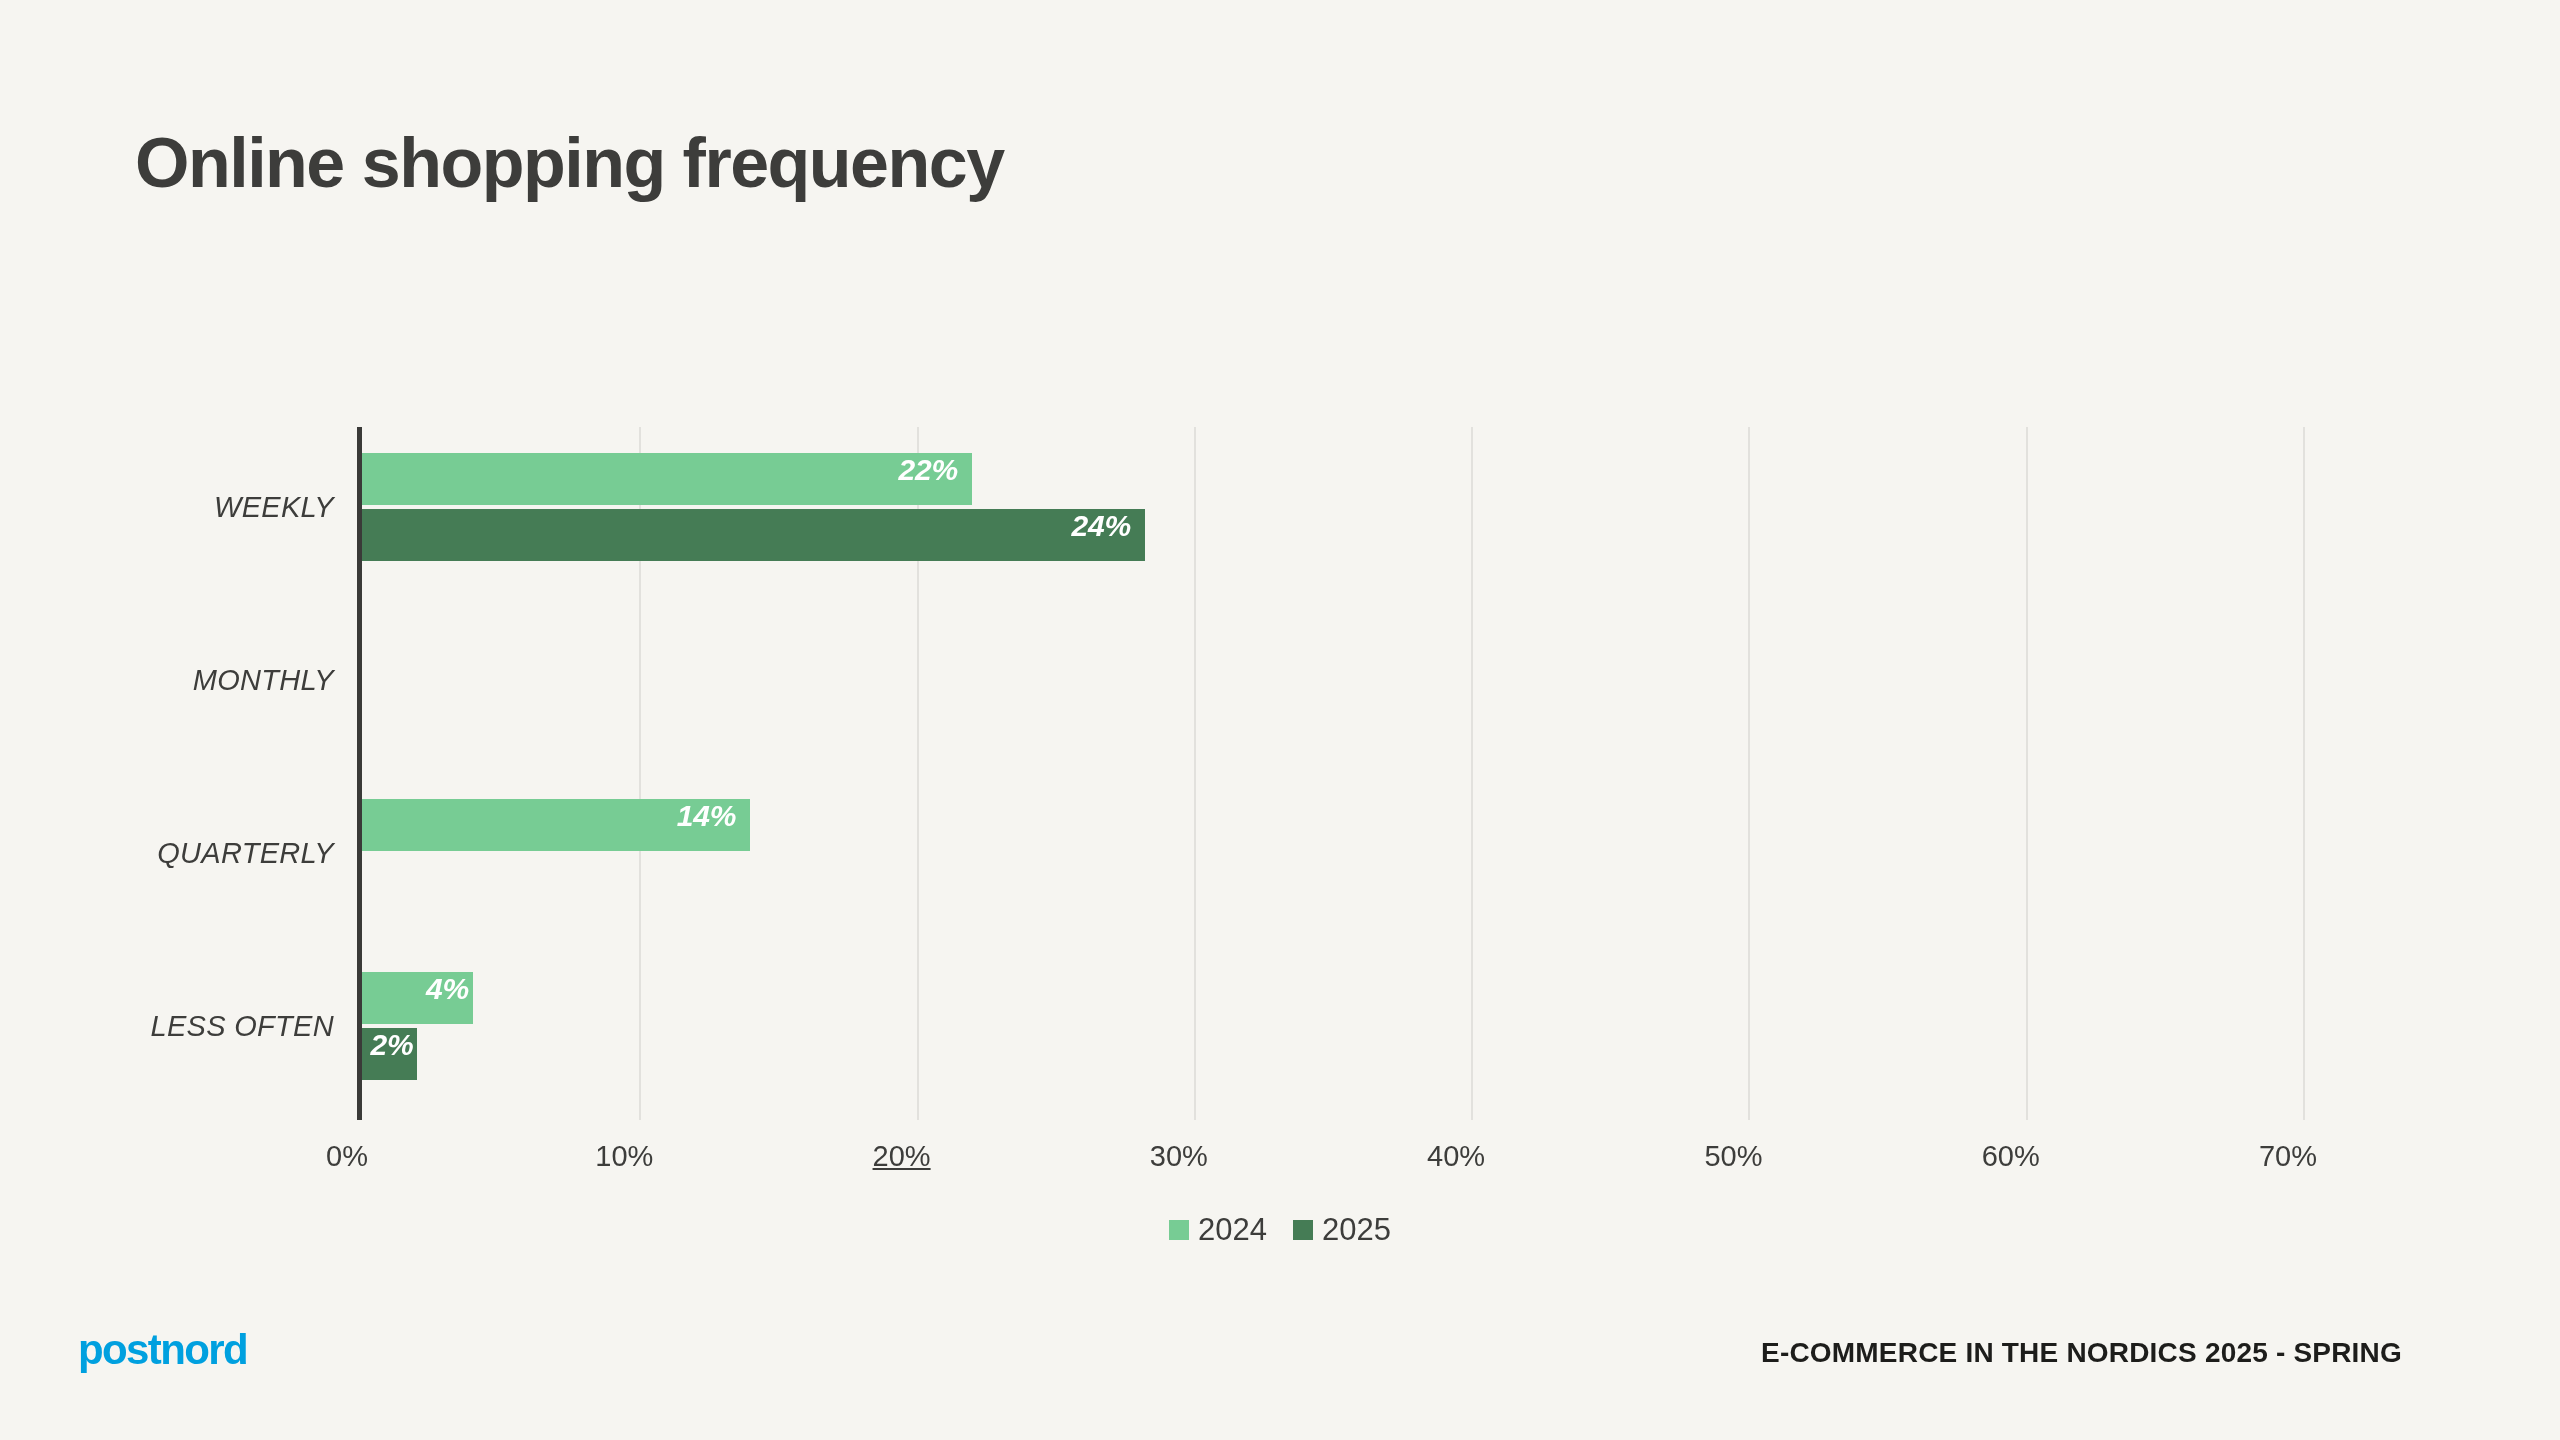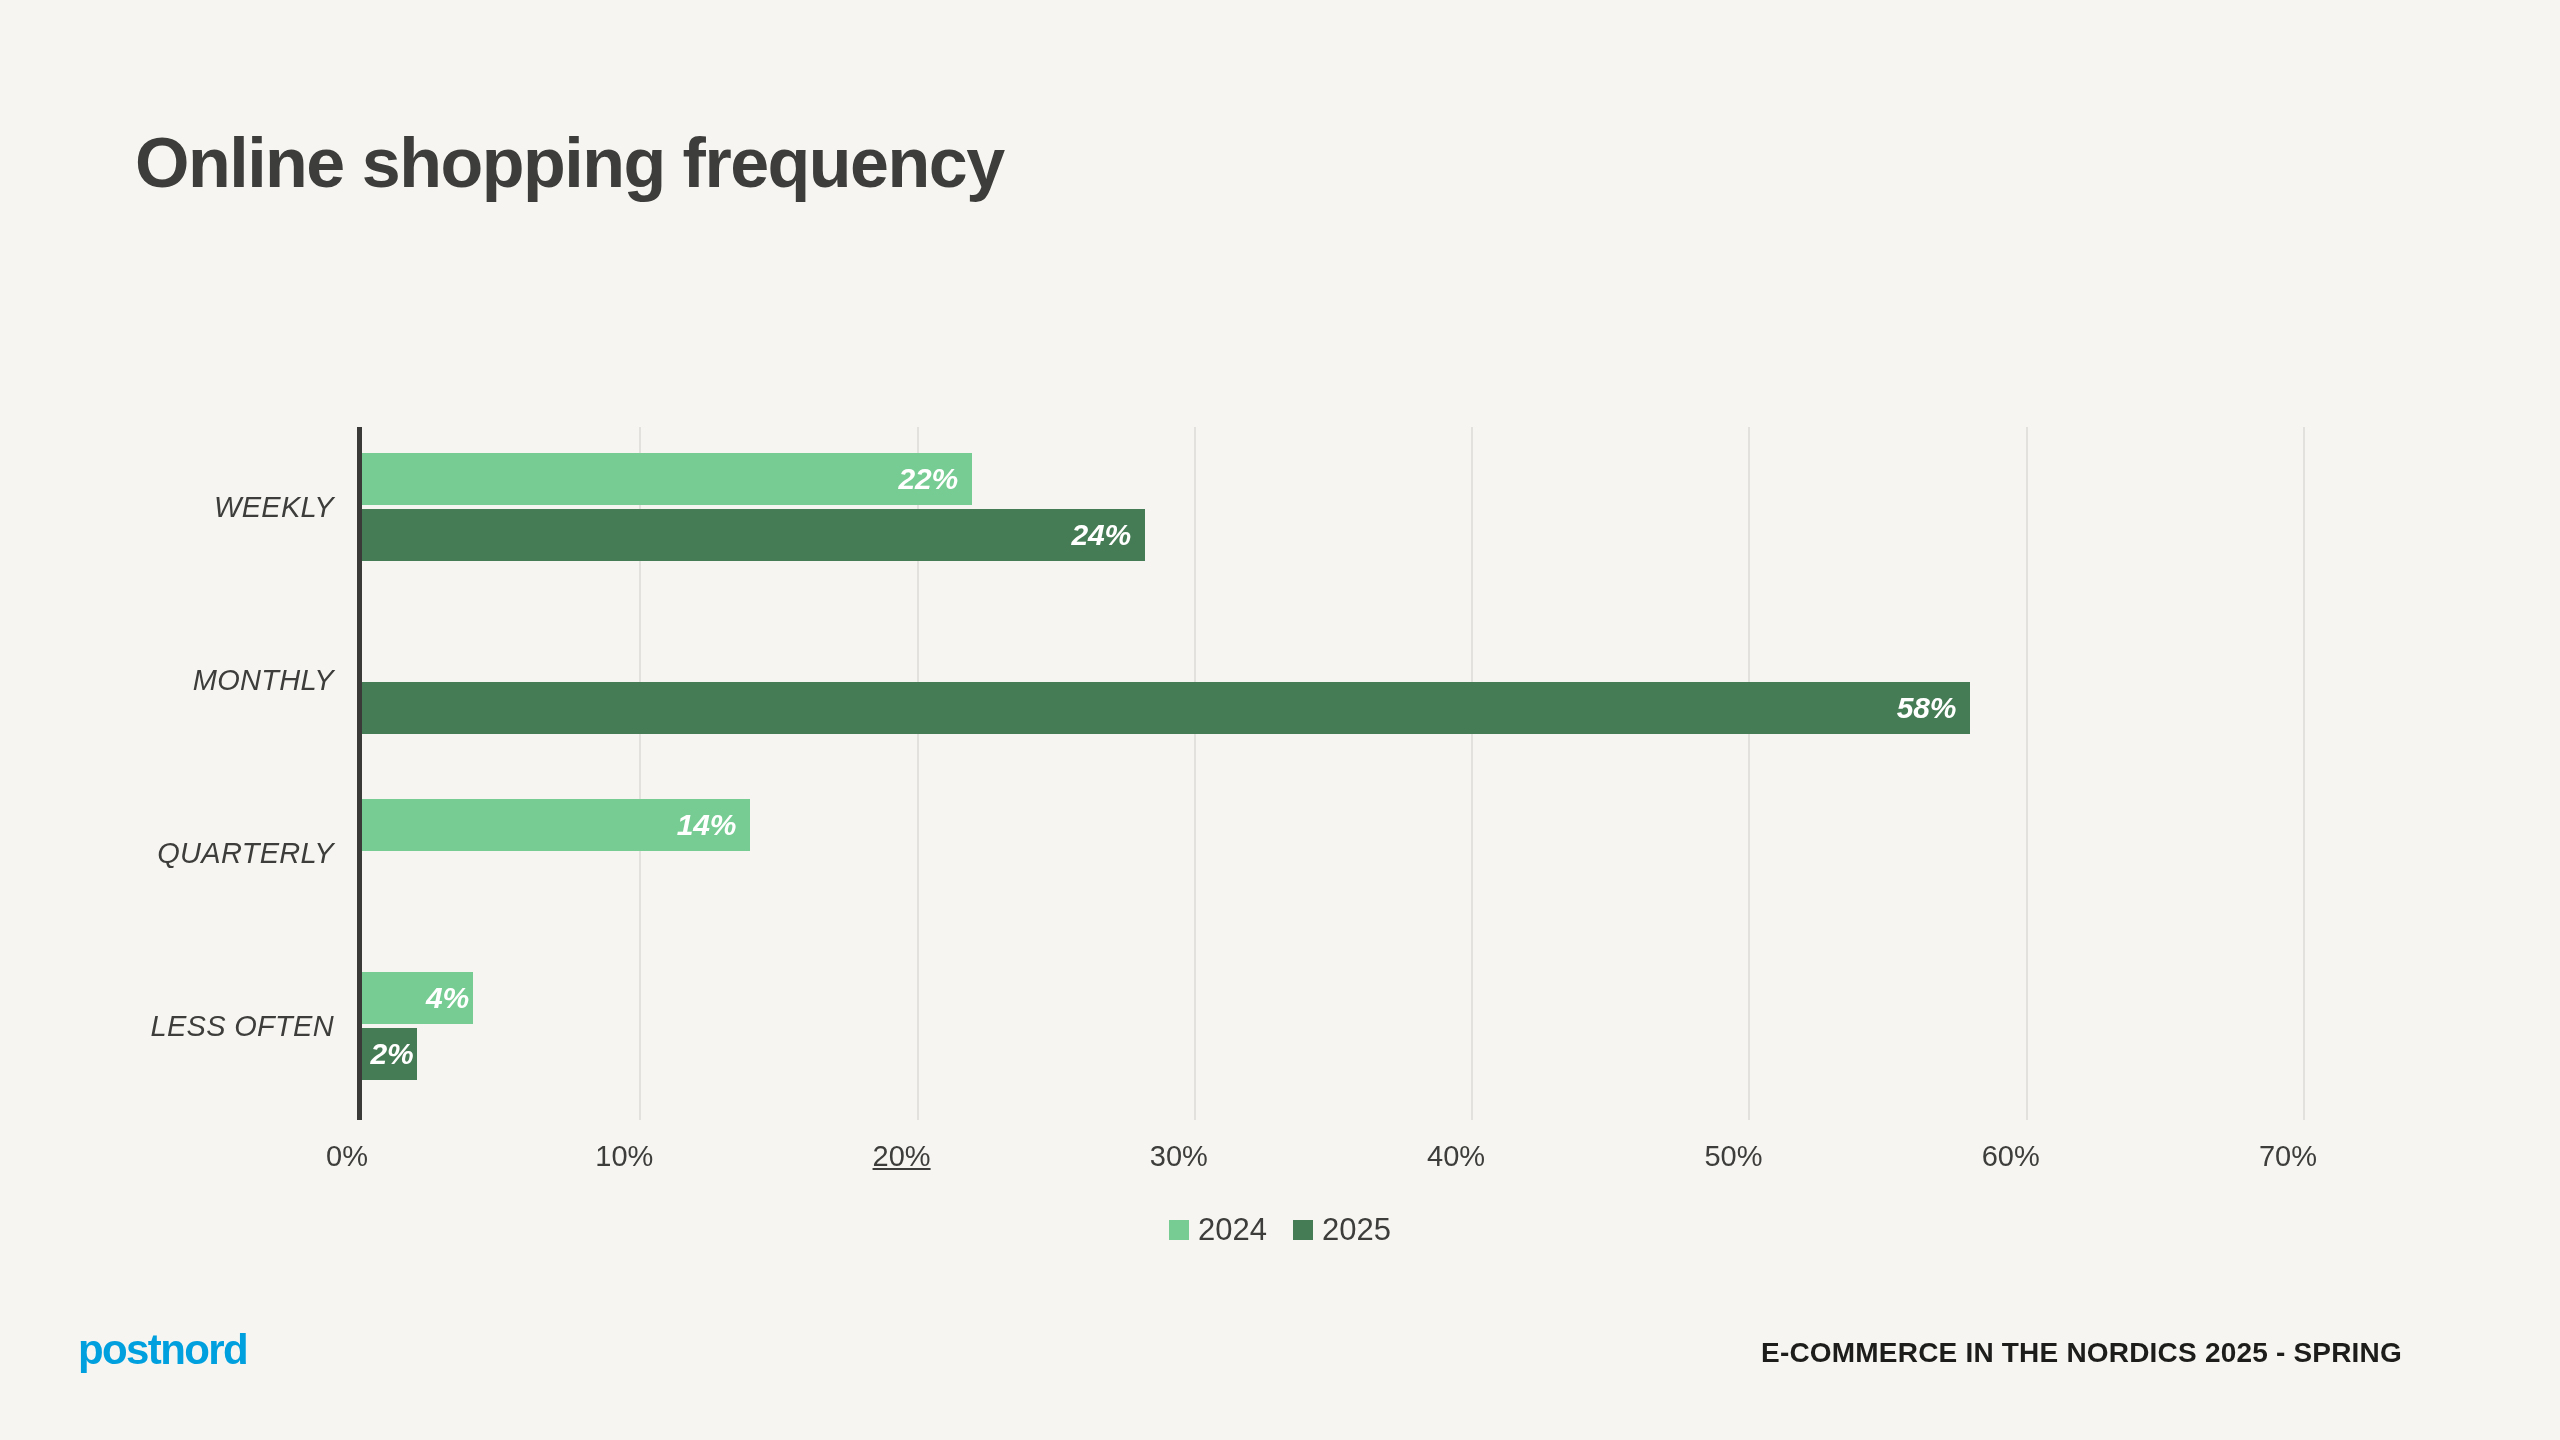--- a/index.html
+++ b/index.html
@@ -81,21 +81,21 @@
     font-size: 29px;
     color: #3d3d3b;
     white-space: nowrap;
     letter-spacing: 0.3px;
   }
   .bar {
     position: absolute;
     left: 0;
     height: 52px;
     display: flex;
-    align-items: center;
+    align-items: flex-start;
     justify-content: flex-end;
     box-sizing: border-box;
   }
   .bar.series-0 { top: 0; }
   .bar.series-1 { top: 56px; }
   .bar-value {
     font-size: 30px;
     font-weight: bold;
     color: #ffffff;
     padding-right: 14px;
@@ -192,23 +192,20 @@
         <div class="cat-label">WEEKLY</div>
         <div class="bar series-0" style="width: 610.029px; background: rgb(119, 204, 148);">
           <span class="bar-value">22%</span>
         </div>
         <div class="bar series-1" style="width: 783px; background: rgb(69, 124, 85);">
           <span class="bar-value">24%</span>
         </div>
       </div>
       <div class="cat-group" style="top: 199px;">
         <div class="cat-label">MONTHLY</div>
-        <div class="bar series-1" style="width: 1608.26px; background: rgb(69, 124, 85);">
-          <span class="bar-value">58%</span>
-        </div>
       </div>
       <div class="cat-group" style="top: 372px;">
         <div class="cat-label">QUARTERLY</div>
         <div class="bar series-0" style="width: 388.2px; background: rgb(119, 204, 148);">
           <span class="bar-value">14%</span>
         </div>
       </div>
       <div class="cat-group" style="top: 545px;">
         <div class="cat-label">LESS OFTEN</div>
         <div class="bar series-0 narrow" style="width: 110.914px; background: rgb(119, 204, 148);">

